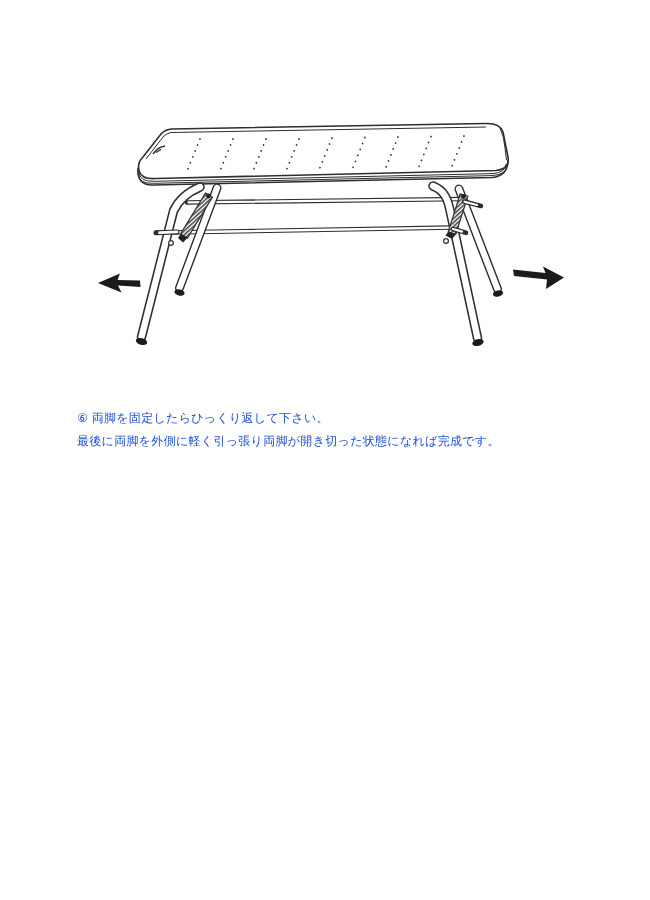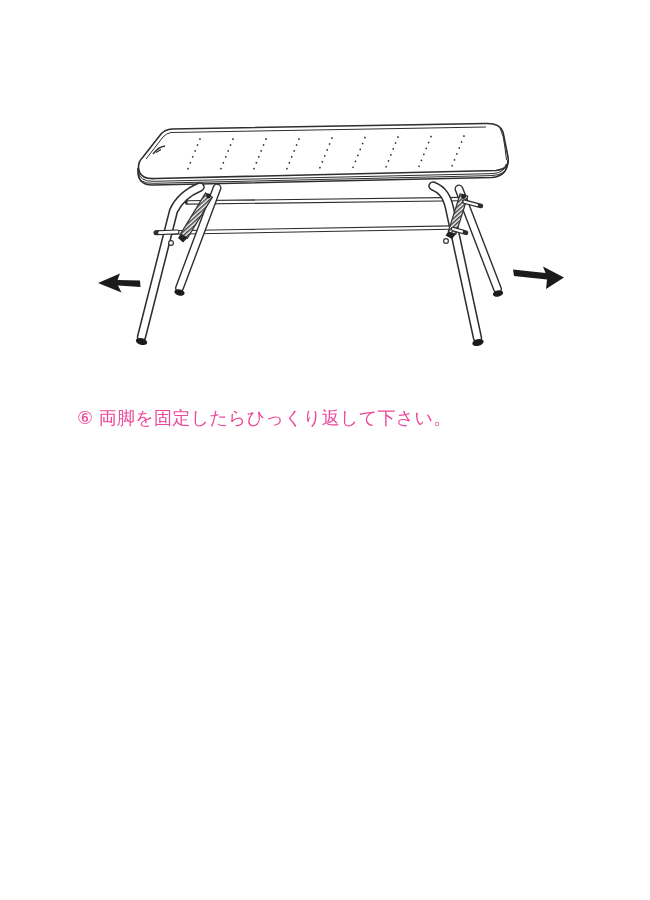--- a/index.html
+++ b/index.html
@@ -5,22 +5,22 @@
   html,body{margin:0;padding:0;}
   body{
     width:650px;height:900px;background:#ffffff;
     font-family:"Liberation Sans","DejaVu Sans",sans-serif;
     overflow:hidden;
   }
   .page{position:relative;width:650px;height:900px;background:#ffffff;}
   .illustration{position:absolute;left:0;top:0;width:650px;height:900px;display:block;}
   .instructions{
     position:absolute;left:77px;top:407px;
-    font-size:18px;line-height:22.5px;letter-spacing:0.3px;
-    color:#ec4899;white-space:nowrap;
+    font-size:12px;line-height:22.5px;letter-spacing:0.3px;
+    color:#1d4ed8;white-space:nowrap;
   }
 </style>
 </head>
 <body>
 
 <div class="page">
 
   <svg class="illustration" viewBox="0 0 650 900" xmlns="http://www.w3.org/2000/svg">
     <defs>
       <pattern id="hatch" width="3" height="3" patternUnits="userSpaceOnUse" patternTransform="rotate(48)">
@@ -112,15 +112,16 @@
       <ellipse cx="478" cy="342.5" rx="5.8" ry="3.4" transform="rotate(-14 478 342.5)"></ellipse>
       <ellipse cx="498" cy="293.5" rx="5.2" ry="3.2" transform="rotate(-14 498 293.5)"></ellipse>
     </g>
 
     <polygon fill="#1b1b1b" points="98,283 120,273.5 117.5,280 140,280.5 140.5,287 118,285.5 121.5,292.5"></polygon>
     <polygon fill="#1b1b1b" points="564,277.5 543,266.5 545.5,273 513,269.5 514,276 547,279.5 546,289"></polygon>
   </svg>
 
   <div class="instructions">
     <div>⑥ 両脚を固定したらひっくり返して下さい。</div>
+    <div>最後に両脚を外側に軽く引っ張り両脚が開き切った状態になれば完成です。</div>
   </div>
 
 </div>
 
 </body></html>

